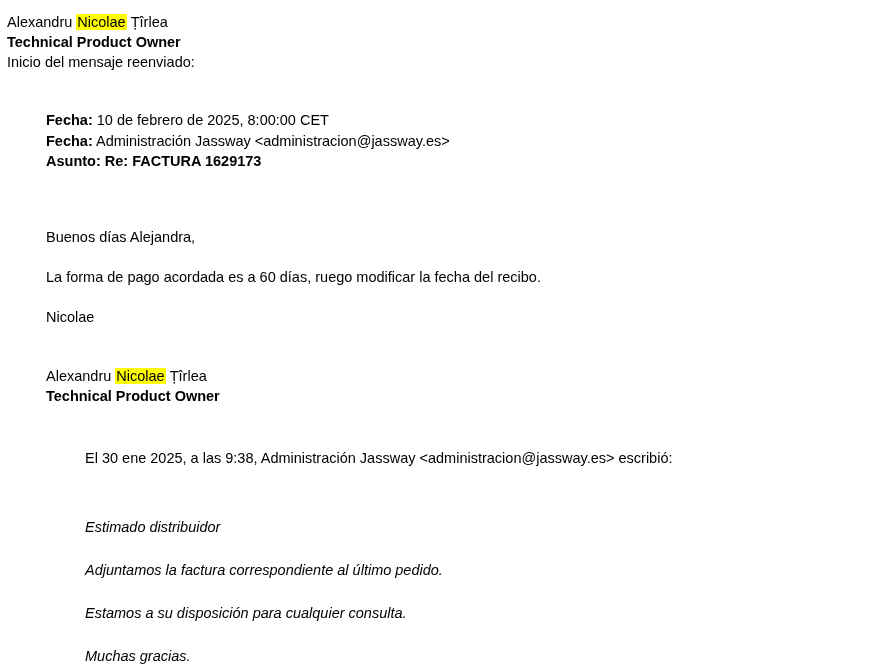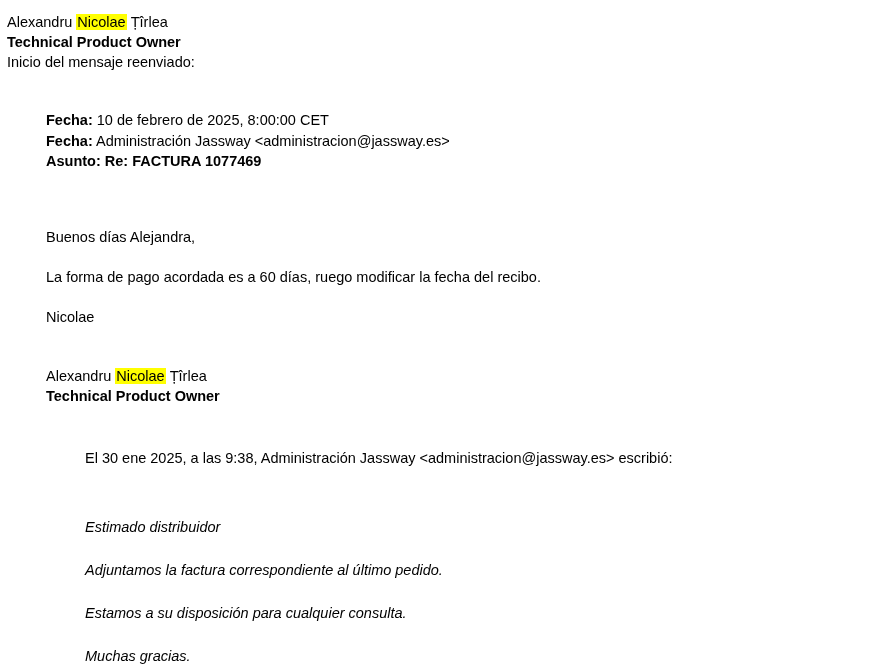--- a/index.html
+++ b/index.html
@@ -84,21 +84,21 @@
   <div>
     <div class="sig-line"><span>Alexandru </span><span class="hl">Nicolae</span><span> Țîrlea</span></div>
     <div class="sig-line bold">Technical Product Owner</div>
   </div>
 
   <div class="fwd-intro">Inicio del mensaje reenviado:</div>
 
   <div class="fwd-block">
     <div class="hdr-line"><span class="hdr-label">Fecha:</span><span> 10 de febrero de 2025, 8:00:00 CET</span></div>
     <div class="hdr-line"><span class="hdr-label">Fecha:</span><span> Administración Jassway &lt;administracion@jassway.es&gt;</span></div>
-    <div class="hdr-line"><span class="hdr-label">Asunto:</span><span class="bold"> Re: FACTURA 1077469</span></div>
+    <div class="hdr-line"><span class="hdr-label">Asunto:</span><span class="bold"> Re: FACTURA 1629173</span></div>
   </div>
 
   <div class="body-block">
     <p class="para">Buenos días Alejandra,</p>
     <p class="para">La forma de pago acordada es a 60 días, ruego modificar la fecha del recibo.</p>
     <p class="para last">Nicolae</p>
   </div>
 
   <div class="sig2">
     <div class="sig-line"><span>Alexandru </span><span class="hl">Nicolae</span><span> Țîrlea</span></div>

